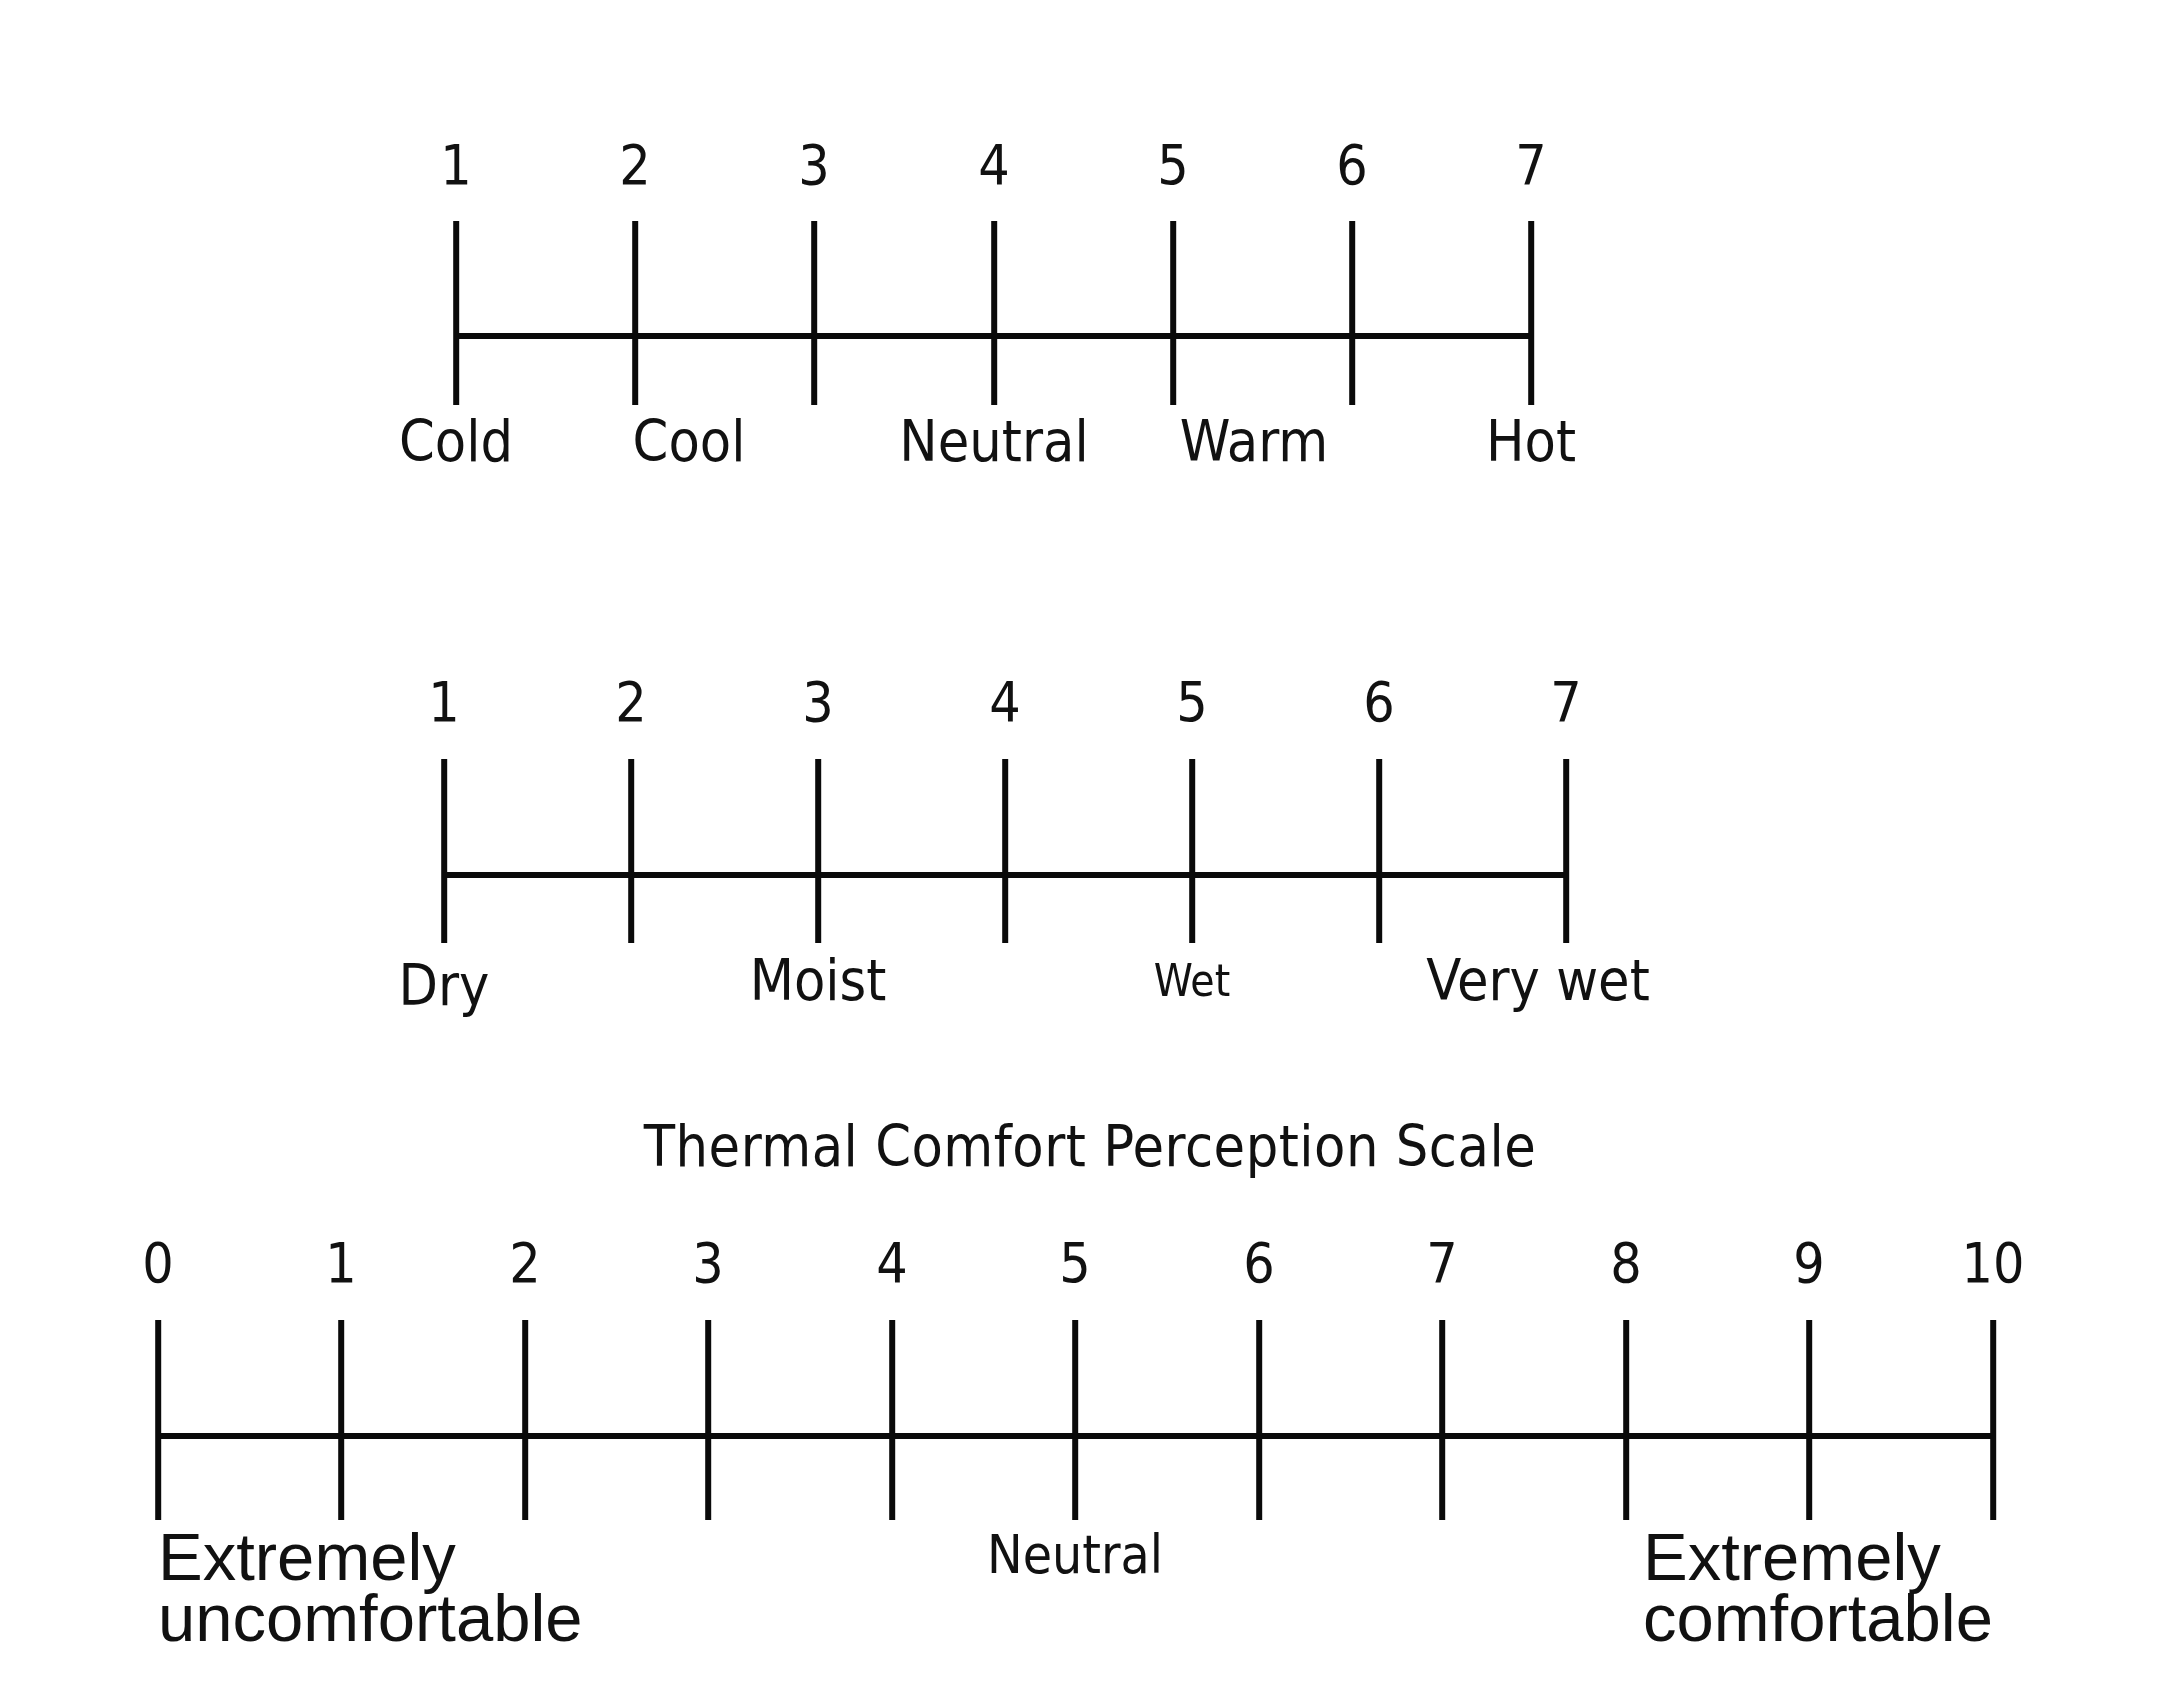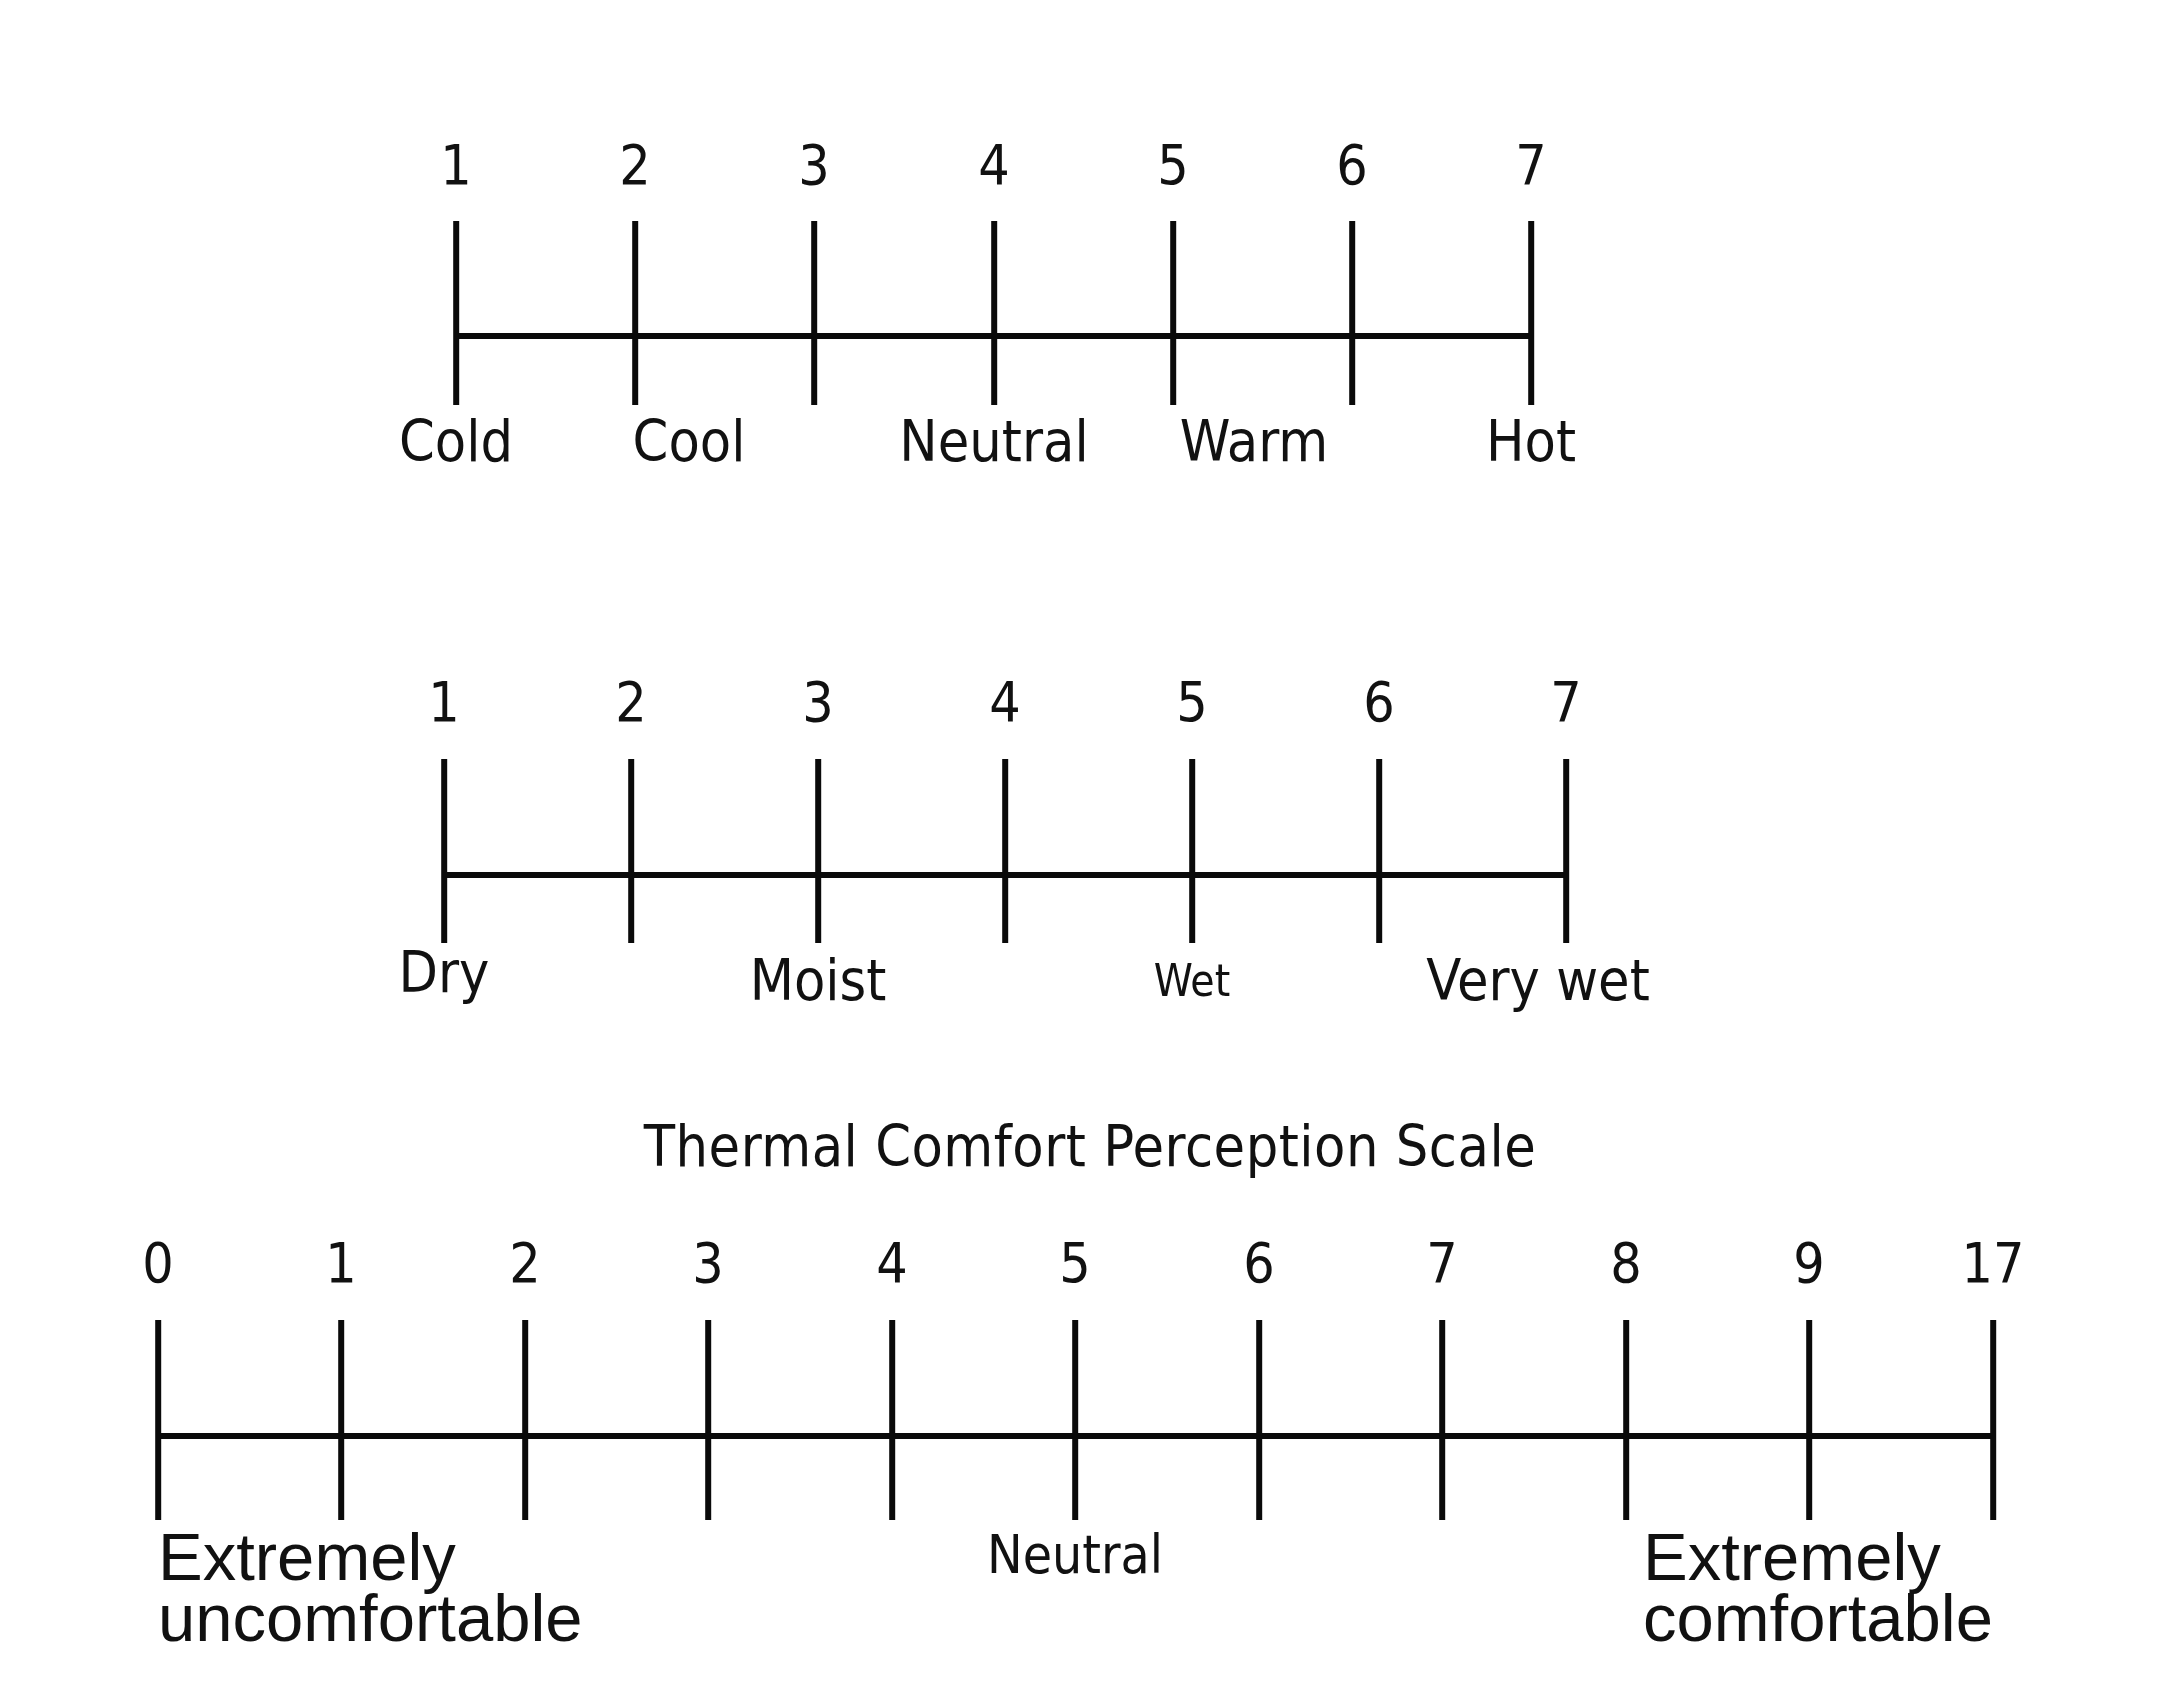--- a/index.html
+++ b/index.html
@@ -118,21 +118,21 @@
       <div class="tick" style="left: 374px; top: 84px; height: 184px;"></div>
       <div class="tick-number" style="left: 374px; top: 0px; font-size: 55px;">3</div>
       <div class="tick" style="left: 561px; top: 84px; height: 184px;"></div>
       <div class="tick-number" style="left: 561px; top: 0px; font-size: 55px;">4</div>
       <div class="tick" style="left: 748px; top: 84px; height: 184px;"></div>
       <div class="tick-number" style="left: 748px; top: 0px; font-size: 55px;">5</div>
       <div class="tick" style="left: 935px; top: 84px; height: 184px;"></div>
       <div class="tick-number" style="left: 935px; top: 0px; font-size: 55px;">6</div>
       <div class="tick" style="left: 1122px; top: 84px; height: 184px;"></div>
       <div class="tick-number" style="left: 1122px; top: 0px; font-size: 55px;">7</div>
-      <div class="anchor-label" style="left: 0px; top: 269px; font-size: 57px;">Dry</div>
+      <div class="anchor-label" style="left: 0px; top: 282px; font-size: 57px;">Dry</div>
       <div class="anchor-label" style="left: 374px; top: 277px; font-size: 57px;">Moist</div>
       <div class="anchor-label" style="left: 748px; top: 277px; font-size: 44px;">Wet</div>
       <div class="anchor-label" style="left: 1094px; top: 277px; font-size: 57px;">Very wet</div>
     </div>
 </div>
 
 <div class="scale-block" id="block-2" style="top:1107px;height:577px;">
   <div class="scale-title" style="top:11px;">Thermal Comfort Perception Scale</div>
   <div class="axis-area" id="axis-2" style="left:158px; top:129px; width:1835px; height:386px;">
       <div class="axis-line" style="left: 0px; top: 197px; width: 1835px; height: 6.4px;"></div>
@@ -150,21 +150,21 @@
       <div class="tick-number" style="left: 917px; top: 0px; font-size: 55px;">5</div>
       <div class="tick" style="left: 1101px; top: 84px; height: 200px;"></div>
       <div class="tick-number" style="left: 1101px; top: 0px; font-size: 55px;">6</div>
       <div class="tick" style="left: 1284px; top: 84px; height: 200px;"></div>
       <div class="tick-number" style="left: 1284px; top: 0px; font-size: 55px;">7</div>
       <div class="tick" style="left: 1468px; top: 84px; height: 200px;"></div>
       <div class="tick-number" style="left: 1468px; top: 0px; font-size: 55px;">8</div>
       <div class="tick" style="left: 1651px; top: 84px; height: 200px;"></div>
       <div class="tick-number" style="left: 1651px; top: 0px; font-size: 55px;">9</div>
       <div class="tick" style="left: 1835px; top: 84px; height: 200px;"></div>
-      <div class="tick-number" style="left: 1835px; top: 0px; font-size: 55px;">17</div>
+      <div class="tick-number" style="left: 1835px; top: 0px; font-size: 55px;">10</div>
       <div class="anchor-label wide align-left" style="left: 0px; top: 290px;">Extremely
 uncomfortable</div>
       <div class="anchor-label" style="left: 917px; top: 290px; font-size: 53px;">Neutral</div>
       <div class="anchor-label wide align-right" style="left: 1835px; top: 290px;">Extremely
 comfortable</div>
     </div>
 </div>
 
 
 </body></html>

